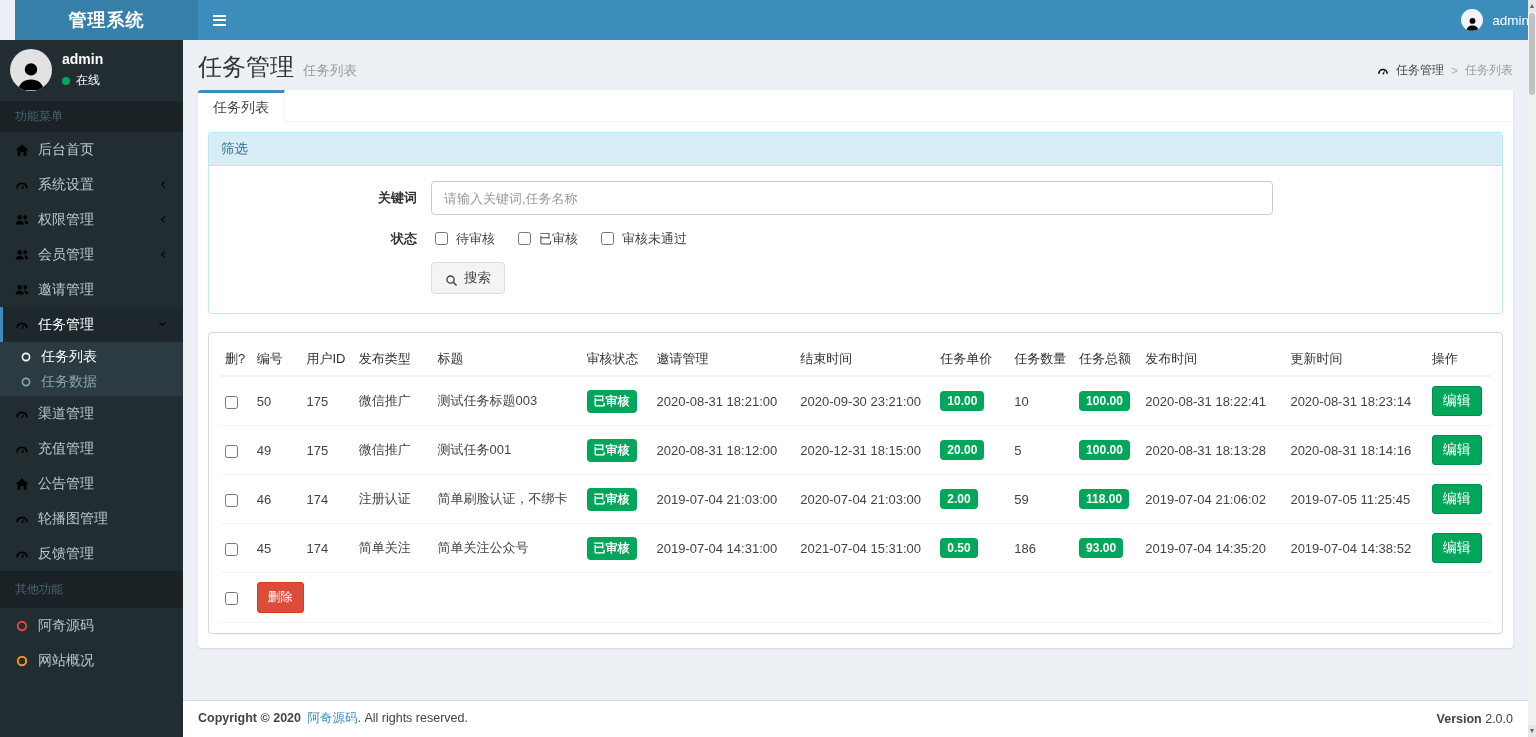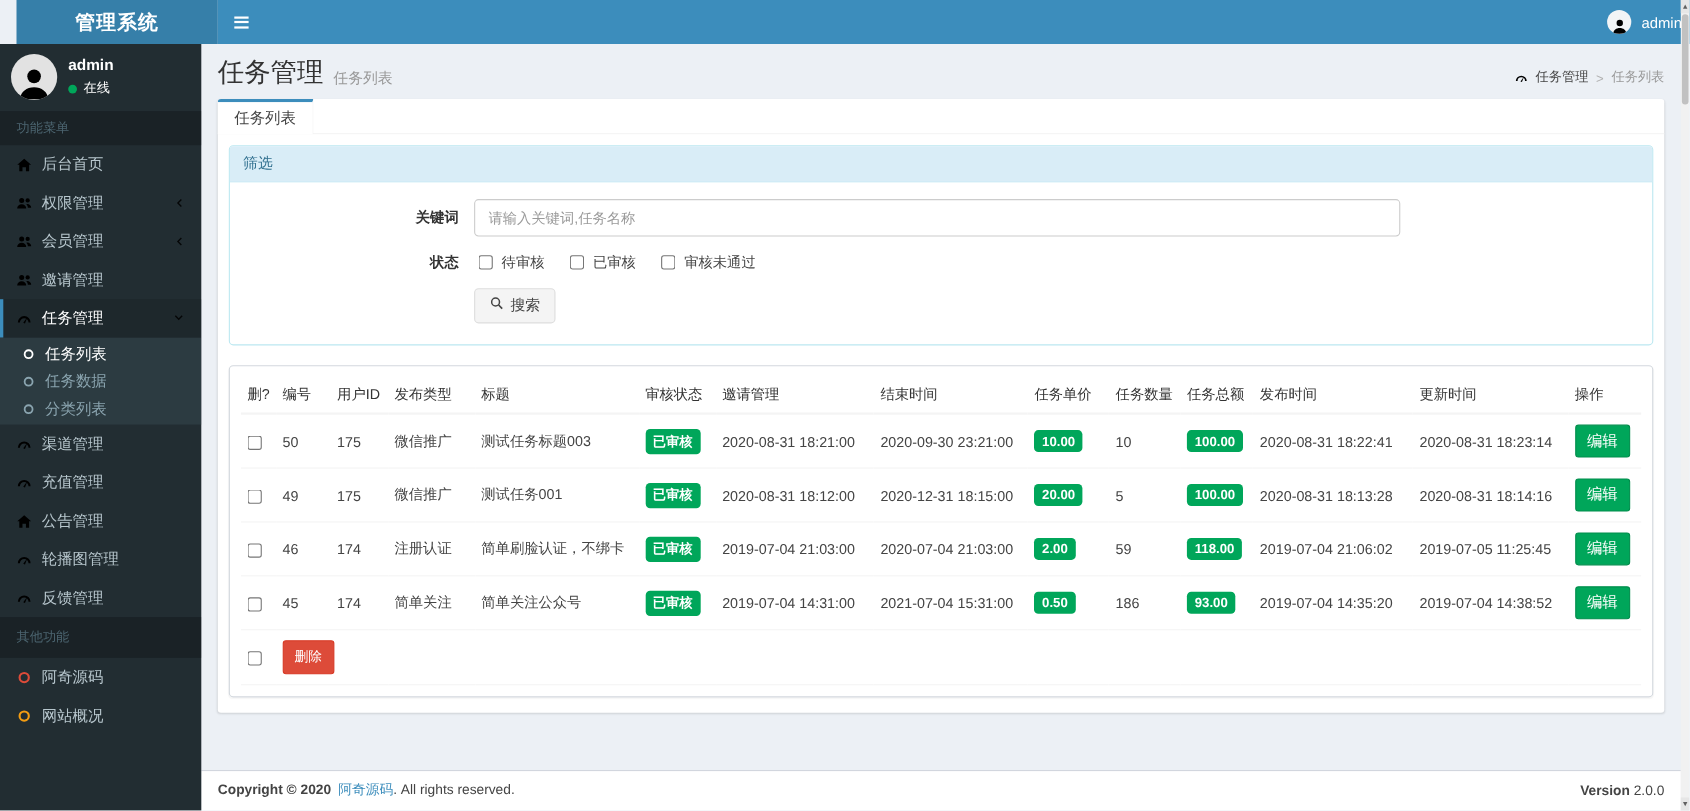--- a/index.html
+++ b/index.html
@@ -62,21 +62,21 @@
   .panel { border:1px solid #bce8f1; border-radius:4px; margin-bottom:18px; }
   .panel-heading { background:#d9edf7; color:#31708f; font-size:13.5px; padding:7px 12px; border-bottom:1px solid #bce8f1; border-radius:3px 3px 0 0; }
   .panel-body { padding:15px 10px; }
   .form-row { display:flex; align-items:center; margin-bottom:14px; }
   .form-row:last-child { margin-bottom:4px; }
   .form-label { width:212px; flex-shrink:0; text-align:right; padding-right:14px; font-size:13px; font-weight:bold; color:#333; }
   .input-text { width:842px; height:34px; border:1px solid #ccc; border-radius:4px; padding:0 12px; font-size:13px; color:#444; outline:none; }
   .input-text::placeholder { color:#9a9a9a; }
   .checkbox-group { display:flex; align-items:center; gap:19px; font-size:13px; color:#444; }
   .checkbox-option { display:flex; align-items:center; gap:5px; cursor:pointer; }
-  .btn-search { display:inline-flex; align-items:flex-start; gap:6px; background:#f4f4f4; border:1px solid #ddd; border-radius:4px;
+  .btn-search { display:inline-flex; align-items:flex-end; gap:6px; background:#f4f4f4; border:1px solid #ddd; border-radius:4px;
                 color:#444; font-size:13.5px; padding:6px 13px; cursor:pointer; }
   .btn-search .si { width:13px; height:13px; }
 
   .table-box { border:1px solid #d3d8de; border-radius:4px; padding:10px; box-shadow:0 1px 1px rgba(0,0,0,.04); }
   table.grid { width:100%; border-collapse:collapse; font-size:13px; color:#444; table-layout:fixed; }
   .grid th { text-align:left; font-weight:400; color:#333; padding:7px 6px; border-bottom:2px solid #f4f4f4; white-space:nowrap; overflow:hidden; }
   .grid td { padding:9px 6px; border-bottom:1px solid #f4f4f4; white-space:nowrap; overflow:hidden; vertical-align:middle; }
   .badge { display:inline-block; background:#00a65a; color:#fff; font-size:12px; font-weight:bold; padding:3px 7px; border-radius:4px; }
   .btn-edit { background:#00a65a; border:1px solid #008d4c; color:#fff; font-size:14px; padding:5px 10px; border-radius:3px; cursor:pointer; }
   .btn-delete { background:#dd4b39; border:1px solid #d73925; color:#fff; font-size:12.5px; padding:6px 10px; border-radius:3px; cursor:pointer; }
@@ -176,20 +176,29 @@
     <div class="menu-header">功能菜单</div>
     <ul class="menu">
       <li class="menu-item">
         <svg class="mi">
             <use href="#i-home"></use>
           </svg>
         <span>后台首页</span>
       </li>
       <li class="menu-item">
         <svg class="mi">
+            <use href="#i-gauge"></use>
+          </svg>
+        <span>系统设置</span>
+        <svg class="chev">
+            <use href="#i-chev-left"></use>
+          </svg>
+      </li>
+      <li class="menu-item">
+        <svg class="mi">
             <use href="#i-users"></use>
           </svg>
         <span>权限管理</span>
         <svg class="chev">
             <use href="#i-chev-left"></use>
           </svg>
       </li>
       <li class="menu-item">
         <svg class="mi">
             <use href="#i-users"></use>
@@ -220,26 +229,20 @@
         <svg class="mi">
             <use href="#i-ring"></use>
           </svg>
         <span>任务列表</span>
       </li>
       <li class="submenu-item">
         <svg class="mi">
             <use href="#i-ring"></use>
           </svg>
         <span>任务数据</span>
-      </li>
-      <li class="submenu-item">
-        <svg class="mi">
-            <use href="#i-ring"></use>
-          </svg>
-        <span>分类列表</span>
       </li>
     </ul>
     <ul class="menu">
       <li class="menu-item">
         <svg class="mi">
             <use href="#i-gauge"></use>
           </svg>
         <span>渠道管理</span>
       </li>
       <li class="menu-item">

